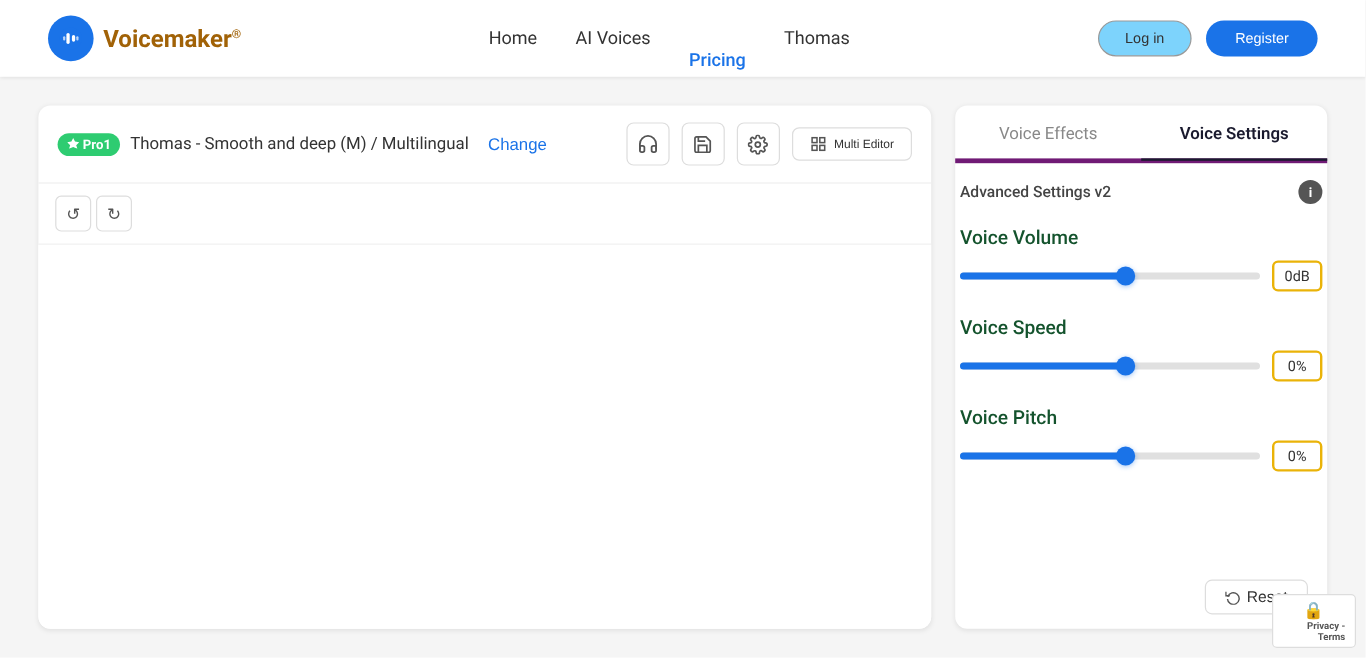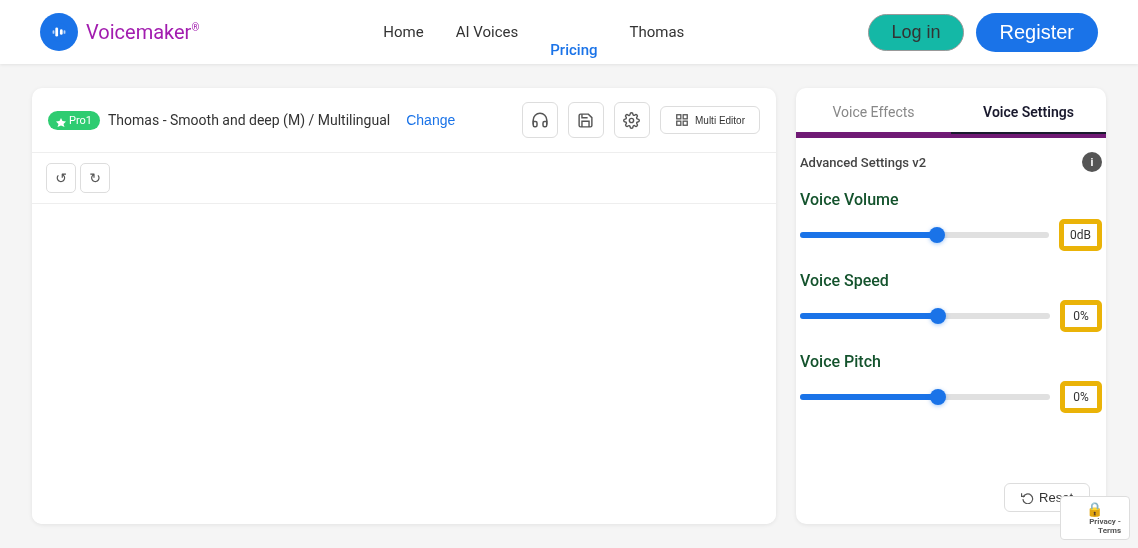--- a/index.html
+++ b/index.html
@@ -31,22 +31,22 @@
       height: 38px;
       background: #1a73e8;
       border-radius: 50%;
       display: flex;
       align-items: center;
       justify-content: center;
     }
     .logo-icon svg { width: 22px; height: 22px; }
     .logo-text {
       font-size: 20px;
-      font-weight: 400;
-      color: #a21caf;
+      font-weight: 700;
+      color: #a16207;
     }
     .logo-text sup {
       font-size: 10px;
       vertical-align: super;
     }
     .nav {
       display: flex;
       align-items: center;
       gap: 32px;
     }
@@ -61,33 +61,33 @@
       font-weight: 500;
       margin-top: 36px;
     }
     .header-actions {
       display: flex;
       align-items: center;
       gap: 12px;
     }
     .btn-login {
       border: 1.5px solid #999;
-      background: #14b8a6;
+      background: #7dd3fc;
       color: #333;
       padding: 7px 22px;
       border-radius: 20px;
-      font-size: 18px;
+      font-size: 12px;
       cursor: pointer;
     }
     .btn-register {
       background: #1a73e8;
       color: #fff;
       padding: 8px 24px;
       border-radius: 20px;
-      font-size: 20px;
+      font-size: 12px;
       border: none;
       cursor: pointer;
       font-weight: 500;
     }
 
     
     .main {
       padding: 24px 32px;
       display: flex;
       gap: 20px;
@@ -114,25 +114,25 @@
     }
     .toolbar-voice {
       display: flex;
       align-items: center;
       gap: 8px;
     }
     .pro-badge {
       background: #2ecc71;
       color: #fff;
       font-size: 11px;
-      font-weight: 400;
+      font-weight: 700;
       padding: 3px 8px;
       border-radius: 12px;
       display: flex;
-      align-items: flex-end;
+      align-items: flex-start;
       gap: 3px;
     }
     .voice-name {
       font-size: 14px;
       color: #333;
     }
     .change-btn {
       color: #1a73e8;
       font-size: 14px;
       font-weight: 500;
@@ -208,21 +208,21 @@
       border-radius: 10px;
       box-shadow: 0 1px 4px rgba(0,0,0,0.08);
       display: flex;
       flex-direction: column;
       padding-bottom: 12px;
     }
 
     
     .tabs {
       display: flex;
-      border-bottom: 6px solid #701a75;
+      border-bottom: 4px solid #701a75;
     }
     .tab {
       flex: 1;
       text-align: center;
       padding: 16px 0 12px;
       font-size: 14px;
       color: #888;
       cursor: pointer;
       border-bottom: 2.5px solid transparent;
       margin-bottom: -2px;
@@ -298,21 +298,21 @@
       transform: translate(-50%, -50%);
       width: 16px;
       height: 16px;
       background: #1a73e8;
       border-radius: 50%;
       box-shadow: 0 1px 4px rgba(26,115,232,0.4);
     }
     .slider-value {
       min-width: 42px;
       text-align: center;
-      border: 5px solid #eab308;
+      border: 2px solid #eab308;
       border-radius: 5px;
       padding: 4px 6px;
       font-size: 12px;
       color: #333;
     }
 
     .reset-row {
       display: flex;
       justify-content: flex-end;
       padding: 0 16px;

